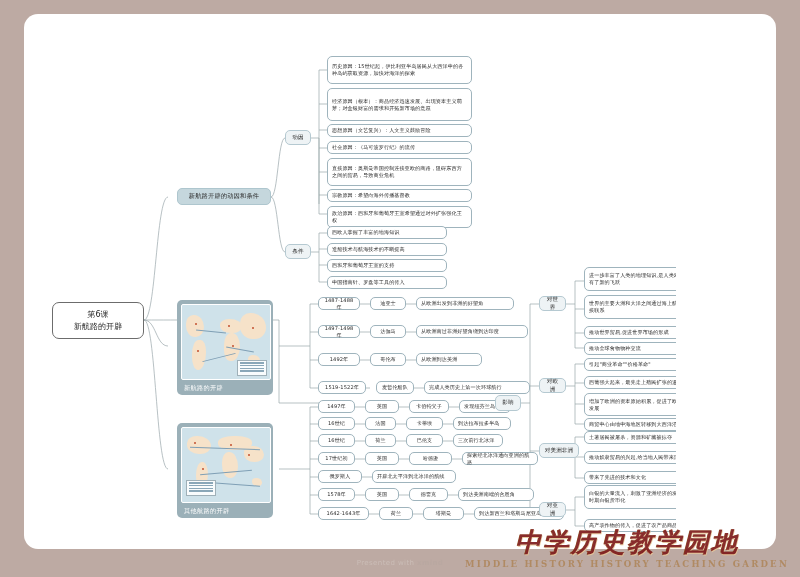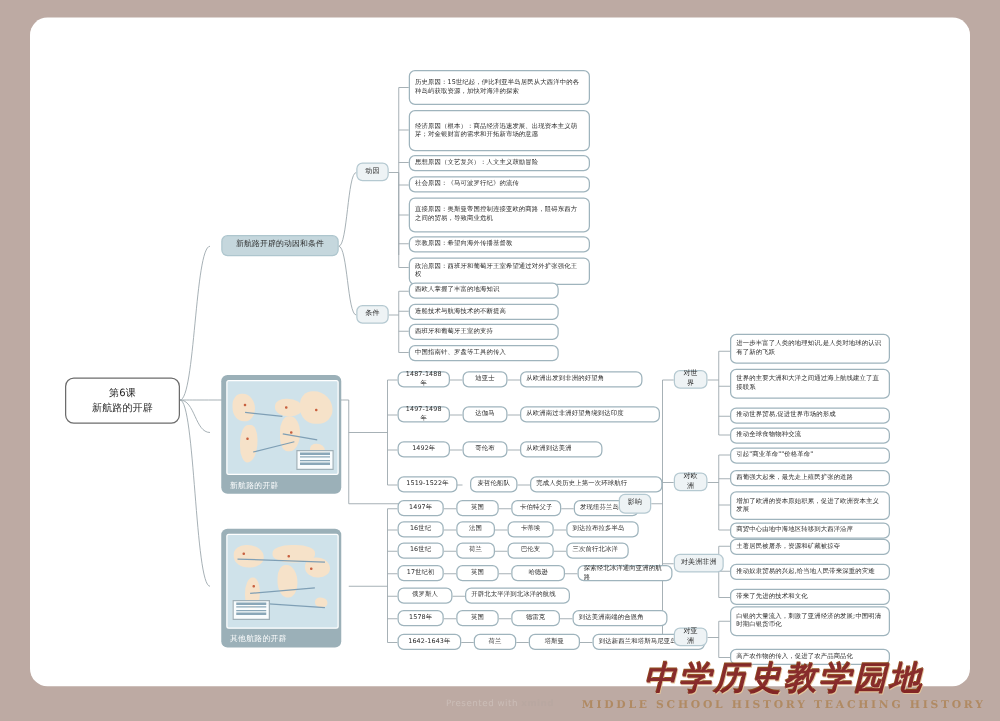--- a/index.html
+++ b/index.html
@@ -6,21 +6,21 @@
   body{
     width:800px;height:577px;overflow:hidden;
     background:#bdaaa3;
     font-family:"DejaVu Sans","Liberation Sans",sans-serif;
   }
   #stage{position:relative;width:800px;height:577px;}
   #card{
     position:absolute;left:24px;top:14px;width:752px;height:535px;
     background:#ffffff;border-radius:14px;
   }
-  #canvas{position:absolute;left:0;top:0;width:652px;height:535px;overflow:hidden;padding-left:48px;}
+  #canvas{position:absolute;left:0;top:0;width:652px;height:535px;overflow:hidden;}
   svg.wires{position:absolute;left:0;top:0;width:752px;height:535px;pointer-events:none;}
 
   .node{
     position:absolute;box-sizing:border-box;
     border:0.8px solid #9fb4bd;border-radius:5px;background:#ffffff;
     color:#2b2b2b;line-height:1.28;
     display:flex;align-items:center;
     padding:2px 4px;
     font-size:5.1px;
     letter-spacing:0.1px;
@@ -349,15 +349,15 @@
 
     </div>
   </div>
 
   <div id="footer">
     <span>Presented with </span><b>xmind</b>
   </div>
 
   <div id="watermark">
     <div class="cn">中学历史教学园地</div>
-    <div class="en">MIDDLE SCHOOL HISTORY TEACHING HISTORY</div>
+    <div class="en">MIDDLE HISTORY HISTORY TEACHING GARDEN</div>
   </div>
 </div>
 
 </body></html>

